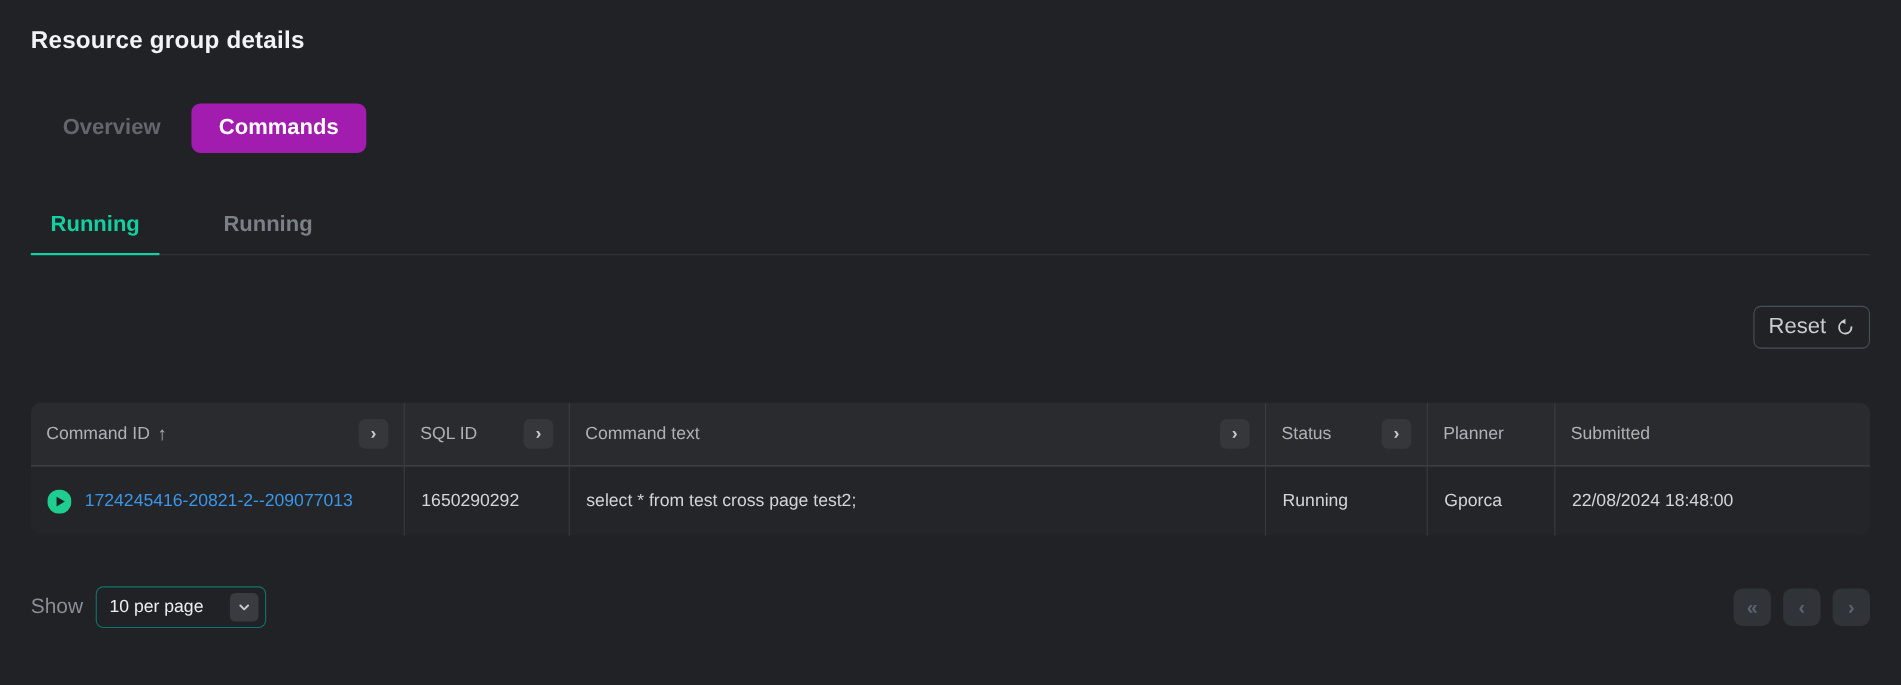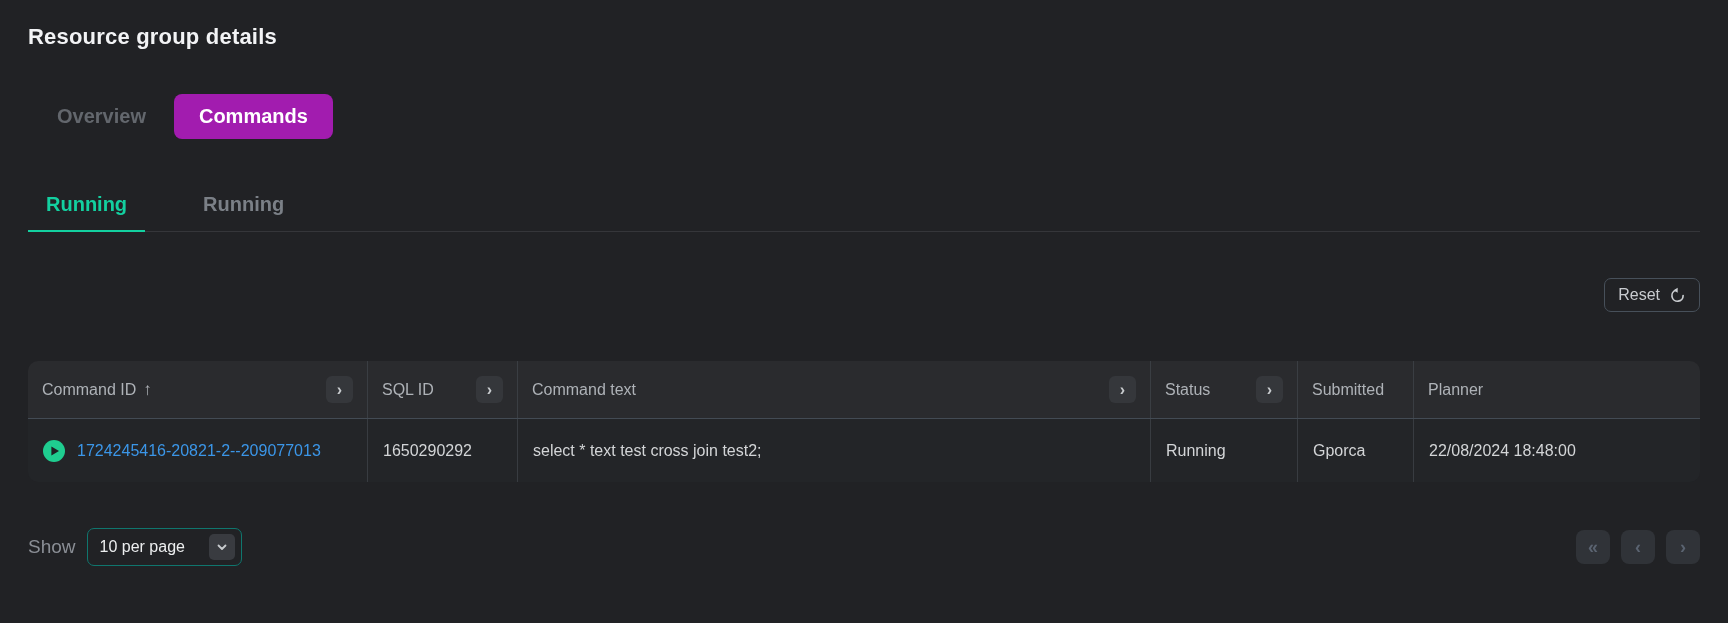--- a/index.html
+++ b/index.html
@@ -34,21 +34,21 @@
     padding: 0 18px 14px; border-bottom: 2px solid transparent;
     margin-bottom: -1px; cursor: pointer;
   }
   .subtab.active { color: #13d0a0; border-bottom-color: #13d0a0; }
 
   
   .toolbar { display: flex; justify-content: flex-end; margin-top: 46px; }
   .reset-btn {
     display: inline-flex; align-items: center; gap: 9px;
     background: transparent; border: 1px solid #47505a; border-radius: 7px;
-    padding: 7px 13px; color: #c9ccd0; font-size: 16px;
+    padding: 7px 13px; color: #c9ccd0; font-size: 20px;
     font-family: "Liberation Sans", sans-serif; cursor: pointer;
   }
   .reset-btn svg { display: block; }
 
   
   .table {
     margin-top: 49px; border-radius: 10px; overflow: hidden;
   }
   .thead, .trow {
     display: grid;
@@ -142,39 +142,39 @@
       </div>
       <div class="th">
         <span class="th-label">Command text</span>
         <button class="expand-btn">›</button>
       </div>
       <div class="th">
         <span class="th-label">Status</span>
         <button class="expand-btn">›</button>
       </div>
       <div class="th">
-        <span class="th-label">Submitted</span>
+        <span class="th-label">Planner</span>
       </div>
       <div class="th">
-        <span class="th-label">Planner</span>
+        <span class="th-label">Submitted</span>
       </div>
     </div>
 
     <div class="trow">
       <div class="td">
         <span class="play-icon">
           <svg width="22" height="22" viewBox="0 0 22 22">
             <circle cx="11" cy="11" r="11" fill="#1fcd90"></circle>
             <path d="M8.4 6.6 L16 11 L8.4 15.4 Z" fill="#1e2023"></path>
           </svg>
         </span>
         <a class="cmd-link">1724245416-20821-2--209077013</a>
       </div>
       <div class="td">1650290292</div>
-      <div class="td">select * text test cross join test2;</div>
+      <div class="td">select * from test cross page test2;</div>
       <div class="td">Running</div>
       <div class="td">Gporca</div>
       <div class="td">22/08/2024 18:48:00</div>
     </div>
   </div>
 
   <div class="footer">
     <span class="show-label">Show</span>
     <div class="page-size-select">
       <span>10 per page</span>

